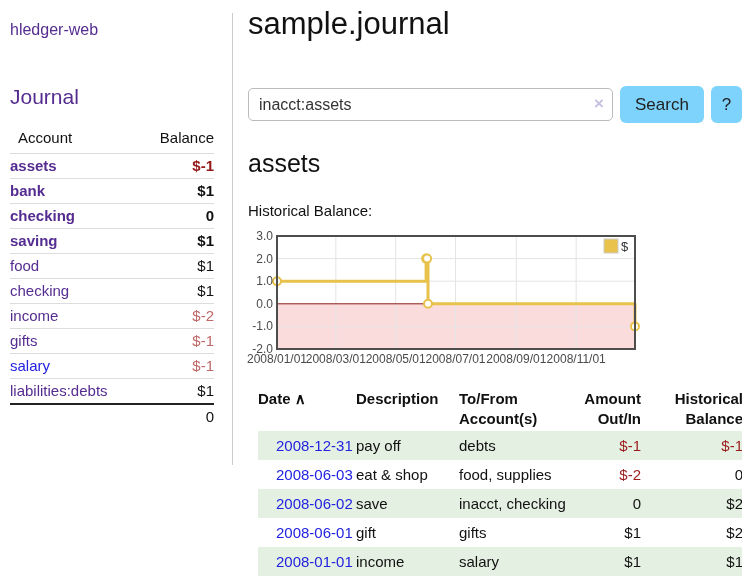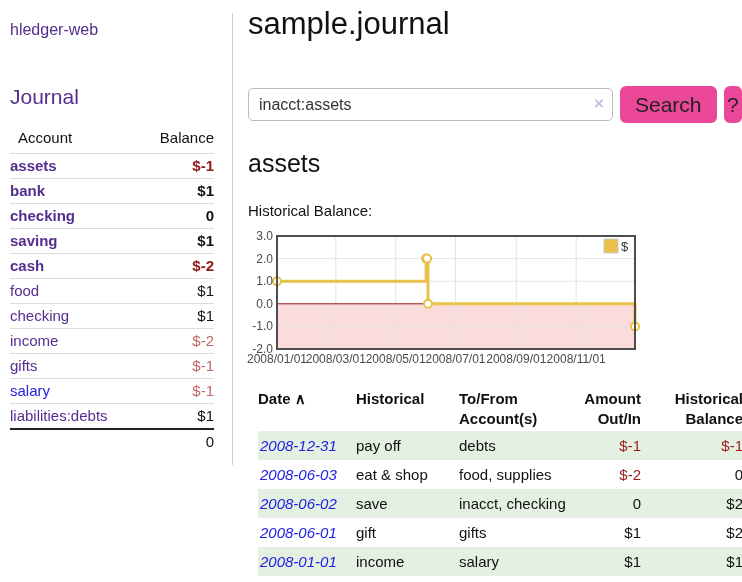--- a/index.html
+++ b/index.html
@@ -41,39 +41,39 @@
     width:365px;height:33px;box-sizing:border-box;
     border:1px solid #bbb;border-radius:5px;
     font-family:"Liberation Sans",sans-serif;font-size:16px;color:#333;
     padding:0 30px 0 10px;outline:none;
   }
   .clear-x{
     position:absolute;right:9px;top:6px;color:#c8c0e2;
     font-size:17px;font-weight:bold;line-height:20px;cursor:pointer;
   }
   .btn{
-    background:#ec4899;border:none;border-radius:6px;height:37px;
-    font-family:"Liberation Sans",sans-serif;font-size:21px;color:#222;
+    background:#7dd3fc;border:none;border-radius:6px;height:37px;
+    font-family:"Liberation Sans",sans-serif;font-size:17px;color:#222;
     padding:0 15px;cursor:pointer;
   }
   .btn.help{width:37px;padding:0;}
   h2.account-heading{font-size:25px;font-weight:400;margin:26px 0 0;color:#111;}
   .chart-title{font-weight:normal;font-size:15px;margin-top:24px;}
   .chart-box{margin-top:10px;}
   #chart-svg{overflow:visible;display:block;}
 
   
   .reg-table{border-collapse:collapse;width:487px;margin-top:16px;font-size:15px;margin-left:10px;}
   .reg-table th{
     font-weight:bold;text-align:left;vertical-align:top;
     padding:2px 0;line-height:20px;
   }
   .reg-table th.r,.reg-table td.r{text-align:right;padding-right:2px;}
   .reg-table td{padding:5px 0;vertical-align:top;line-height:19px;}
-  .reg-table td.date-cell{padding-left:2px;font-style:italic;}
+  .reg-table td.date-cell{padding-left:18px;}
   .reg-table tbody tr:nth-child(odd){background:#e4f0e2;}
   .date-link{color:#2222e0;}
   .neg{color:#9b1b1b;}
   .sort-caret{font-weight:bold;font-size:15px;}
   .col-date{width:98px;}
   .col-desc{width:103px;}
   .col-acct{width:112px;}
   .col-amt{width:72px;}
   .col-bal{width:102px;}
 </style>
@@ -100,24 +100,20 @@
         <td class="l1"><a class="acct-link b">bank</a></td>
         <td class="bal b">$1</td>
       </tr>
       <tr>
         <td class="l2"><a class="acct-link b">checking</a></td>
         <td class="bal b">0</td>
       </tr>
       <tr>
         <td class="l2"><a class="acct-link b">saving</a></td>
         <td class="bal b">$1</td>
-      </tr>
-      <tr>
-        <td class="l1"><a class="acct-link b">cash</a></td>
-        <td class="bal b neg-d">$-2</td>
       </tr>
       <tr>
         <td class="l1"><a class="acct-link">food</a></td>
         <td class="bal">$1</td>
       </tr>
       <tr>
         <td class="l1"><a class="acct-link">checking</a></td>
         <td class="bal">$1</td>
       </tr>
       <tr>
@@ -203,21 +199,21 @@
         <col class="col-acct">
         <col class="col-amt">
         <col class="col-bal">
     </colgroup>
     <thead>
       <tr>
         <th>
           <span>Date</span>
           <span class="sort-caret">∧</span>
         </th>
-        <th>Historical</th>
+        <th>Description</th>
         <th>To/From Account(s)</th>
         <th class="r">Amount Out/In</th>
         <th class="r">Historical Balance</th>
       </tr>
     </thead>
     <tbody>
       <tr>
         <td class="date-cell"><a class="date-link">2008-12-31</a></td>
         <td>pay off</td>
         <td>debts</td>

